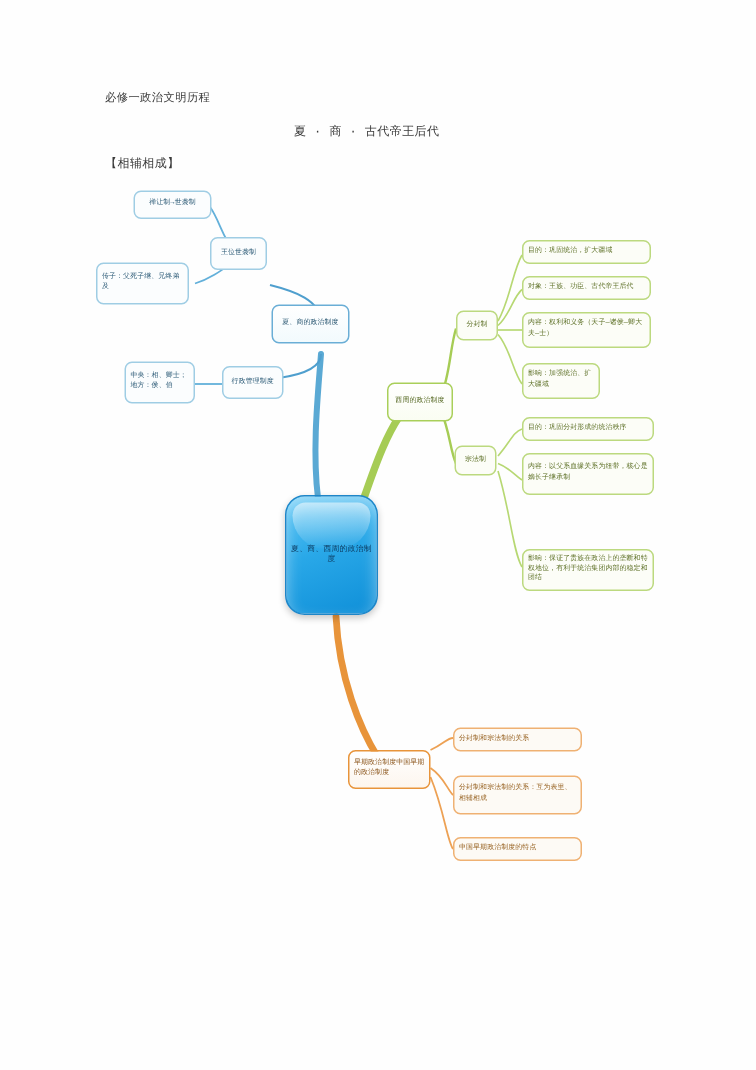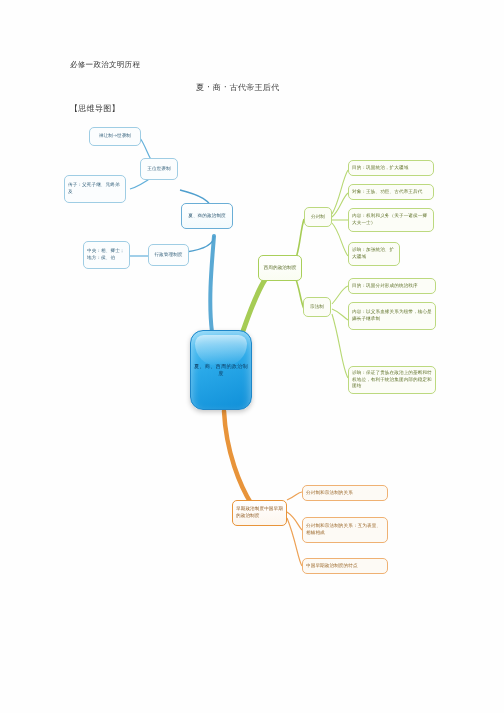--- a/index.html
+++ b/index.html
@@ -13,20 +13,21 @@
     position: relative;
     font-family: "DejaVu Sans", "Liberation Sans", sans-serif;
     overflow: hidden;
   }
   .page {
     position: absolute;
     left: 0; top: 0;
     width: 504px;
     height: 713px;
     background: #fefefe;
+    font-family: Liberation Mono, monospace;
   }
 
   
   .doc-head {
     position: absolute;
     color: #3a3a3a;
     font-size: 7.5px;
     letter-spacing: 0.3px;
     white-space: nowrap;
   }
@@ -131,21 +132,21 @@
   }
   #central-node .lbl { position: relative; z-index: 2; }
 </style>
 </head>
 <body>
 
 <div class="page">
 
   <div class="doc-head" id="subject-line">必修一政治文明历程</div>
   <div class="doc-head" id="chapter-title">夏 · 商 · 古代帝王后代</div>
-  <div class="doc-head" id="section-label">【思维导图】</div>
+  <div class="doc-head" id="section-label">【相辅相成】</div>
 
   <svg id="wires" viewBox="0 0 504 713" xmlns="http://www.w3.org/2000/svg">
 
     <path d="M212,332 C208,300 212,262 214,236" stroke="#5aa9d4" stroke-width="4" fill="none" stroke-linecap="round"></path>
 
     <path d="M243,331 C252,305 258,290 266,278" stroke="#a6cc55" stroke-width="5" fill="none" stroke-linecap="round"></path>
 
     <path d="M224,411 C226,452 240,486 252,505" stroke="#e8943a" stroke-width="4.5" fill="none" stroke-linecap="round"></path>
 
     <path d="M214,215 C214,200 196,194 180,190" stroke="#4f9fce" stroke-width="1.4" fill="none"></path>

